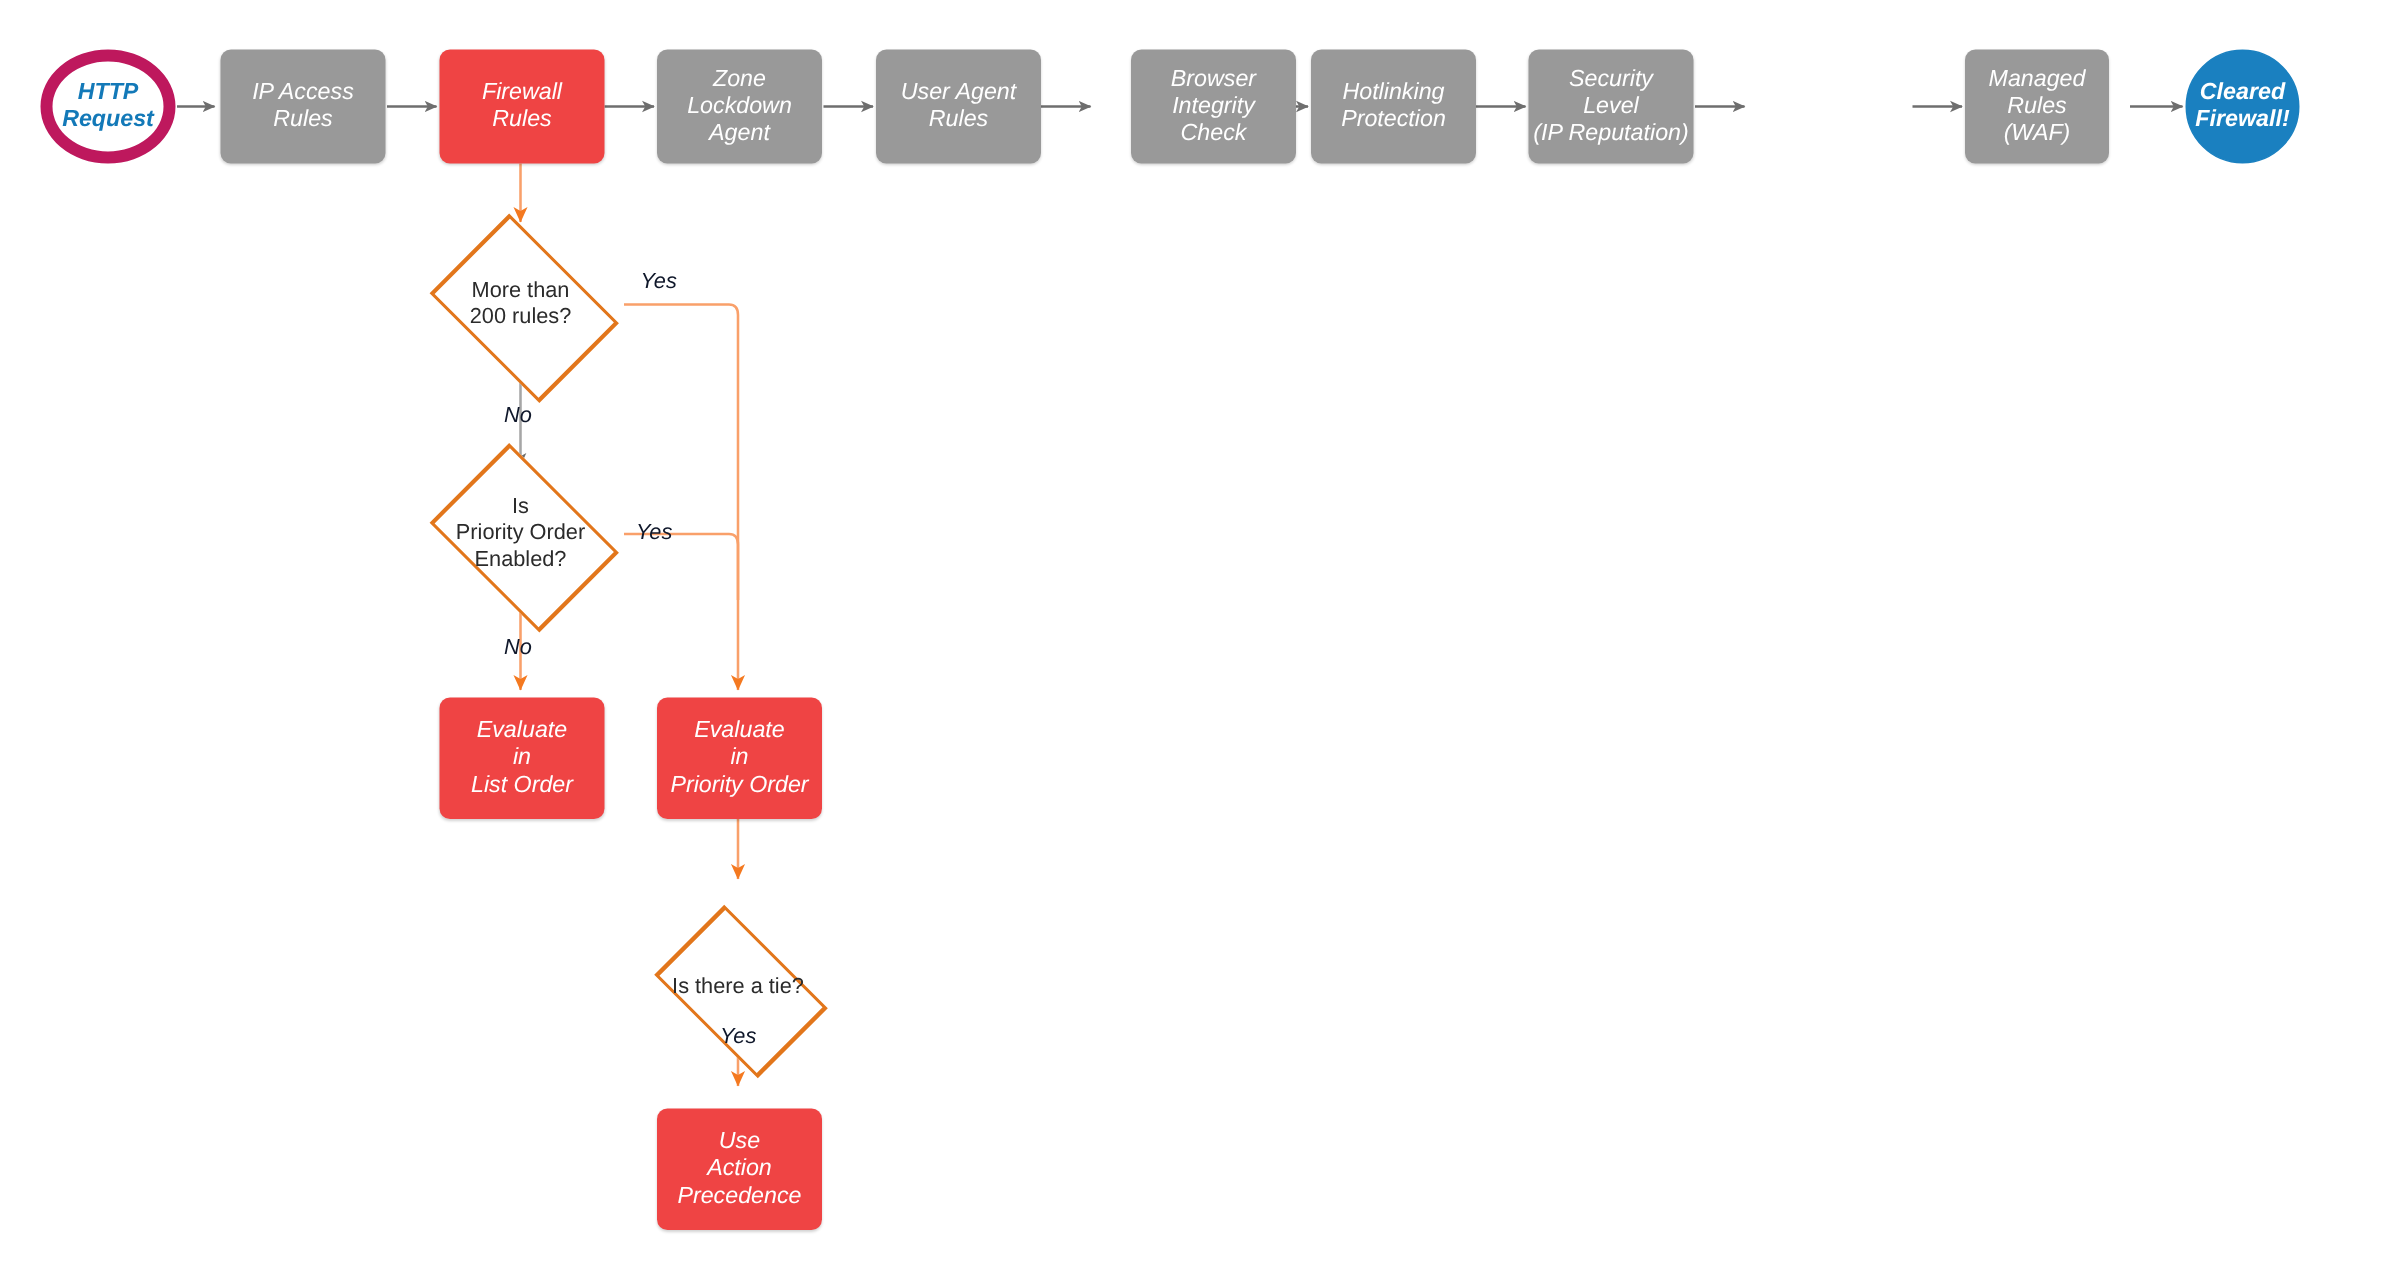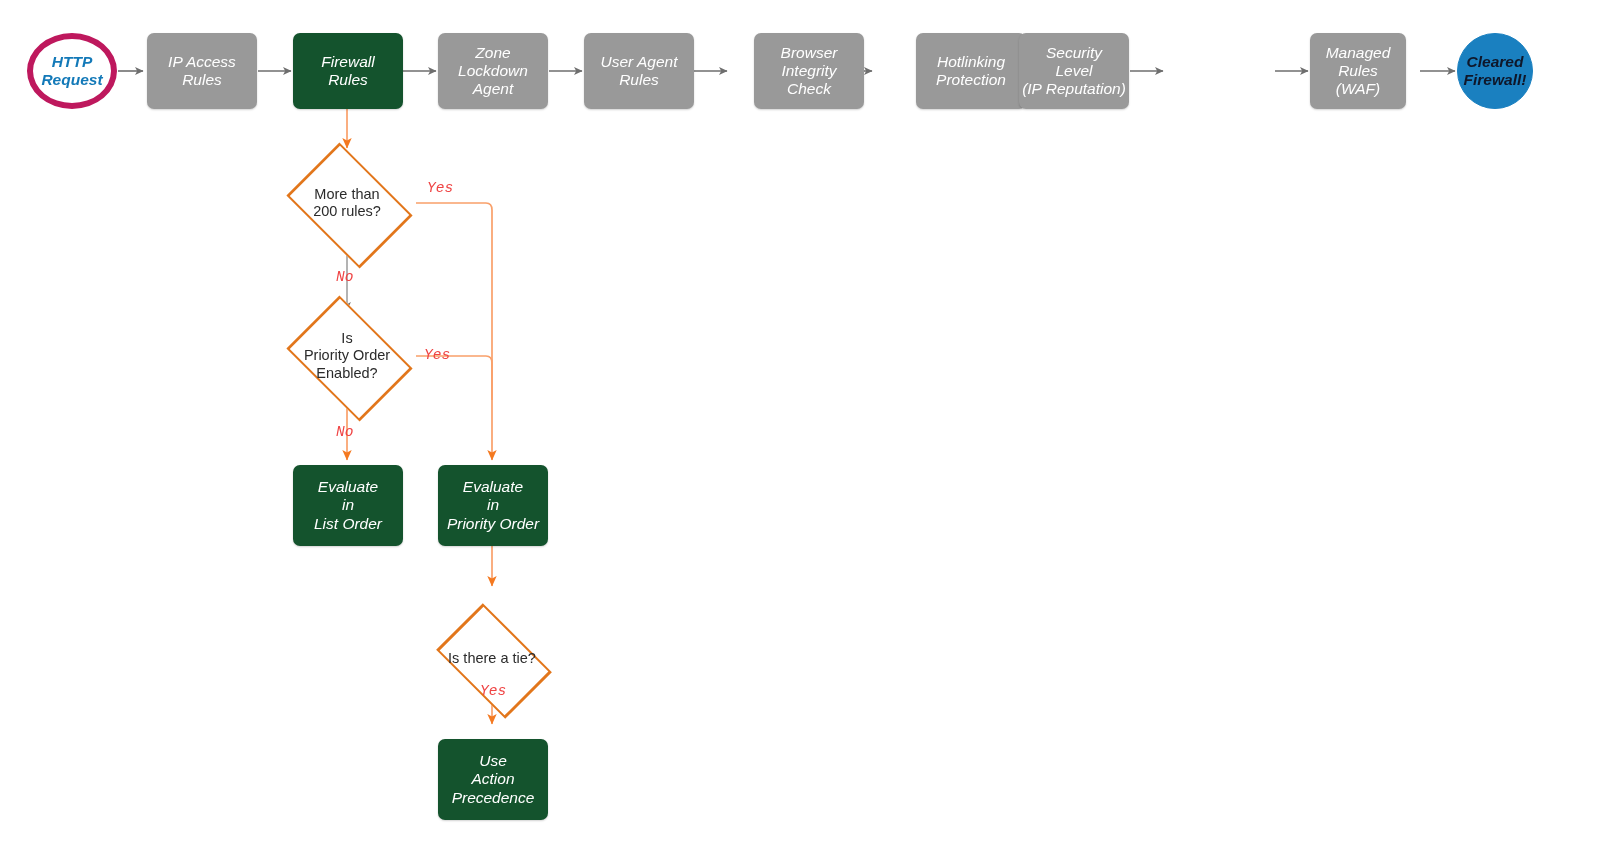--- a/index.html
+++ b/index.html
@@ -41,37 +41,37 @@
 
   
   .proc {
     border-radius: 7px;
     font-style: italic;
     font-size: 15.5px;
     color: #ffffff;
     box-shadow: 0 1px 2px rgba(0,0,0,0.18);
   }
   .proc.gray   { background: #999999; }
-  .proc.orange { background: #14532d; }
+  .proc.orange { background: #ef4444; }
 
   
   .term {
     border-radius: 50%;
     font-style: italic;
     font-weight: bold;
     font-size: 15.5px;
   }
   .term.hollow {
     background: #ffffff;
-    border: 6px solid #be185d;
+    border: 8px solid #be185d;
     color: #1379b8;
   }
   .term.filled {
     background: #1a80c0;
-    color: #0f172a;
+    color: #ffffff;
     border: 1px solid #1a80c0;
   }
 
   
   .decision {
     position: absolute;
     display: block;
   }
   .decision .dia {
     position: absolute;
@@ -95,23 +95,22 @@
     color: #2b2b2b;
     line-height: 1.2;
     white-space: pre;
   }
 
   
   .elabel {
     position: absolute;
     font-style: italic;
     font-size: 14.5px;
-    color: #ef4444;
+    color: #0f172a;
     white-space: nowrap;
-    font-family: Liberation Mono, monospace;
   }
 
   .mlines { white-space: pre; }
 </style>
 </head>
 <body>
 
 <div id="canvas">
 
   <svg id="edges" viewBox="0 0 1600 858" xmlns="http://www.w3.org/2000/svg">
@@ -177,21 +176,21 @@
     <span class="mlines">User Agent
 Rules</span>
   </div>
 
   <div class="node proc gray" style="left:729px; top:33px; width:110px; height:76px;margin-left:25px;">
     <span class="mlines">Browser
 Integrity
 Check</span>
   </div>
 
-  <div class="node proc gray" style="left:874px; top:33px; width:110px; height:76px;margin-left:42px;">
+  <div class="node proc gray" style="left:874px; top:33px; width:110px; height:76px;">
     <span class="mlines">Hotlinking
 Protection</span>
   </div>
 
   <div class="node proc gray" style="left:1019px; top:33px; width:110px; height:76px;">
     <span class="mlines">Security
 Level
 (IP Reputation)</span>
   </div>
 

